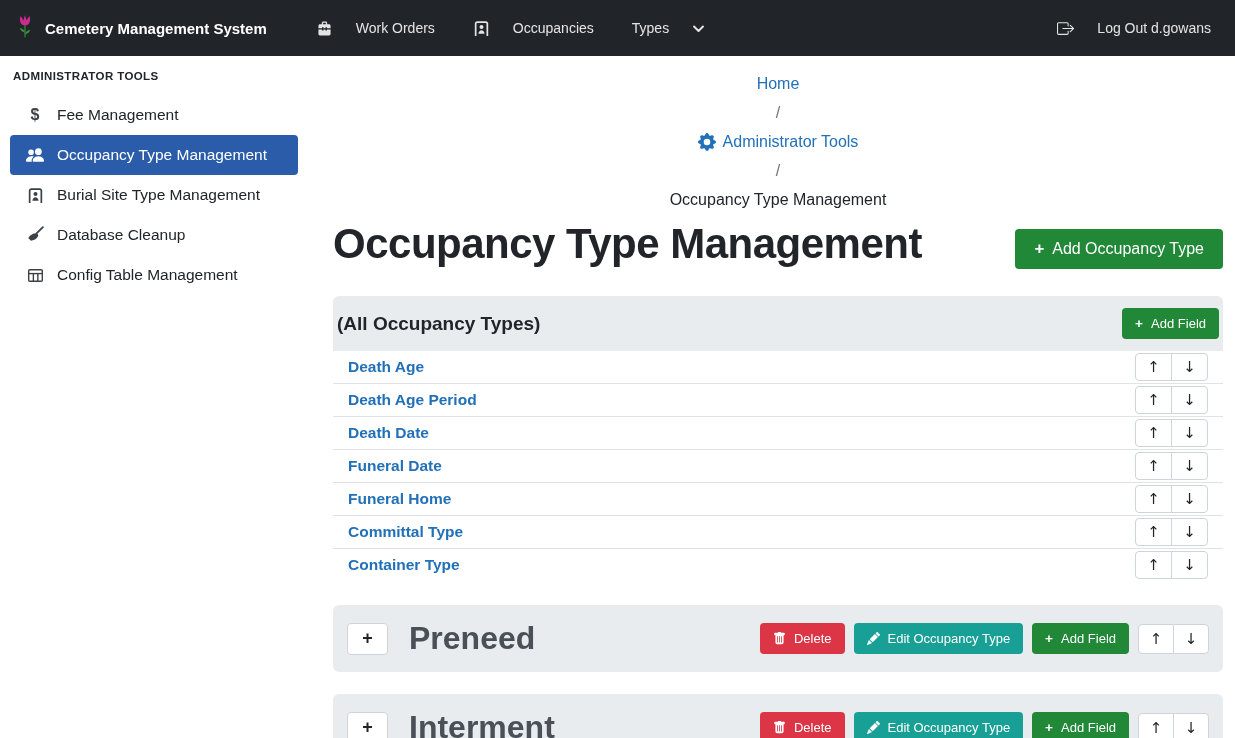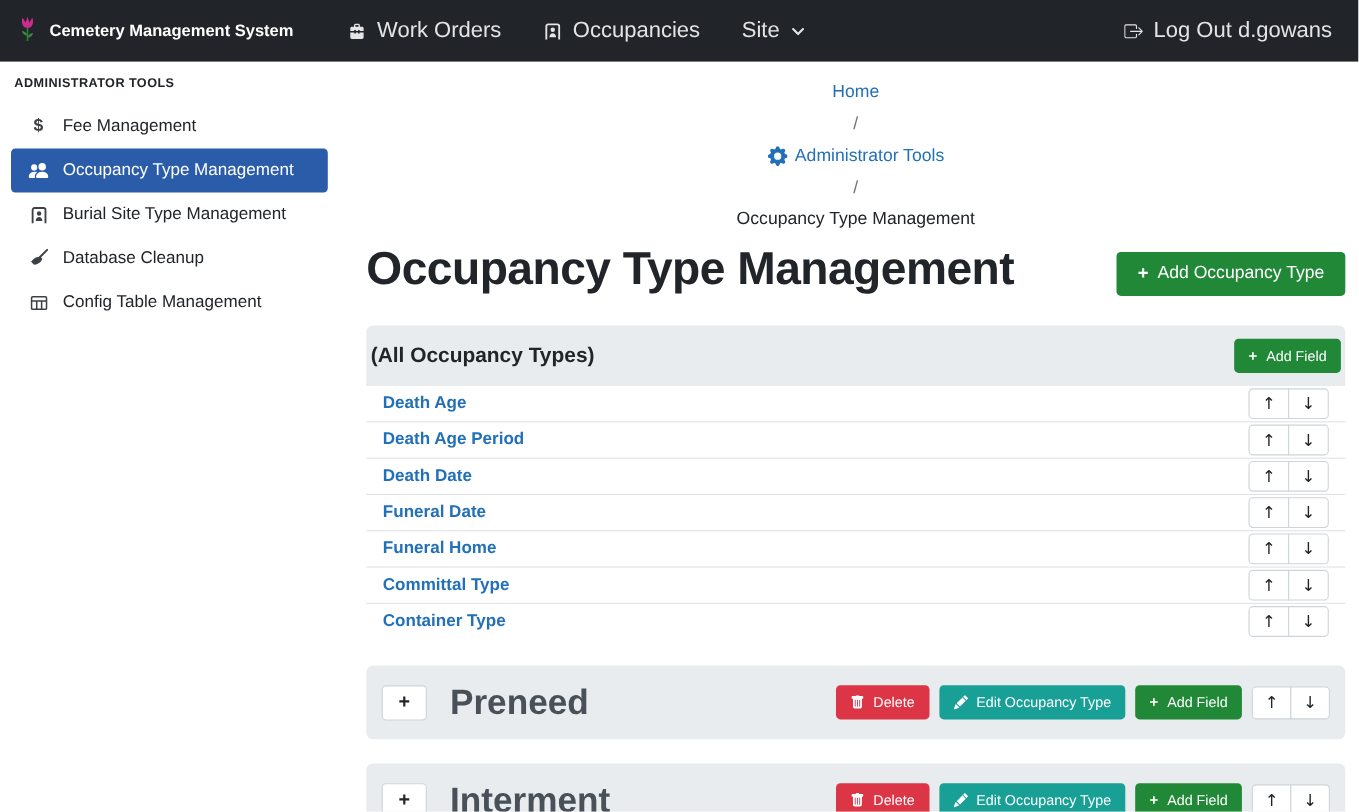--- a/index.html
+++ b/index.html
@@ -17,21 +17,21 @@
   body{
     width:1235px;height:738px;overflow:hidden;background:#fff;color:#212529;
     font-family:"Liberation Sans","DejaVu Sans",sans-serif;
   }
   button{font-family:inherit}
   .svg-icon{display:block}
 
   
   .navbar{height:56px;background:var(--navbar-bg);display:flex;align-items:center;padding:0 24px 0 14px;}
   .brand{display:flex;align-items:center;gap:9px;color:#fff;font-weight:700;font-size:15px;margin-right:30px;cursor:pointer;}
-  .nav-item{display:flex;align-items:center;gap:10px;color:rgba(255,255,255,.88);font-size:20px;margin:0 19px;cursor:pointer;}
+  .nav-item{display:flex;align-items:center;gap:23px;color:rgba(255,255,255,.88);font-size:14px;margin:0 19px;cursor:pointer;}
   .nav-right{margin-left:auto;margin-right:0;padding-left:16px;}
 
   
   .layout{display:flex;height:682px;gap:13px;}
   .sidebar{width:308px;flex:0 0 308px;padding-top:6px;}
   .sidebar-heading{font-size:11.5px;font-weight:700;text-transform:uppercase;letter-spacing:.4px;padding:8px 13px 13px;}
   .side-item{display:flex;align-items:center;gap:12px;height:40px;margin:0 10px;padding:0 15px;border-radius:4px;font-size:15.5px;cursor:pointer;}
   .side-item .icon{width:20px;display:flex;justify-content:center;align-items:center;color:#3c4145;font-weight:700;}
   .side-item.active{background:var(--primary);color:#fff;}
   .side-item.active .icon{color:#fff;}
@@ -105,21 +105,21 @@
       <svg class="svg-icon" width="17" height="17" viewBox="0 0 16 16">
         <path d="M2.5 15V3.6A1.6 1.6 0 0 1 4.1 2h7.8a1.6 1.6 0 0 1 1.6 1.6V15" fill="none" stroke="currentColor" stroke-width="1.6"></path>
         <circle cx="8" cy="6.6" r="1.9" fill="currentColor"></circle>
         <path d="M5.1 13c.2-2.1 1.5-3.3 2.9-3.3s2.7 1.2 2.9 3.3z" fill="currentColor"></path>
       </svg>
     </span>
     <span>Occupancies</span>
   </div>
 
   <div class="nav-item">
-    <span>Site</span>
+    <span>Types</span>
     <span>
       <svg class="svg-icon" width="13" height="13" viewBox="0 0 16 16" fill="none" stroke="currentColor" stroke-width="2.4" stroke-linecap="round" stroke-linejoin="round">
         <path d="M2.5 5.5 8 11l5.5-5.5"></path>
       </svg>
     </span>
   </div>
 
   <div class="nav-item nav-right">
     <span>
       <svg class="svg-icon" width="17" height="17" viewBox="0 0 16 16" fill="currentColor">

